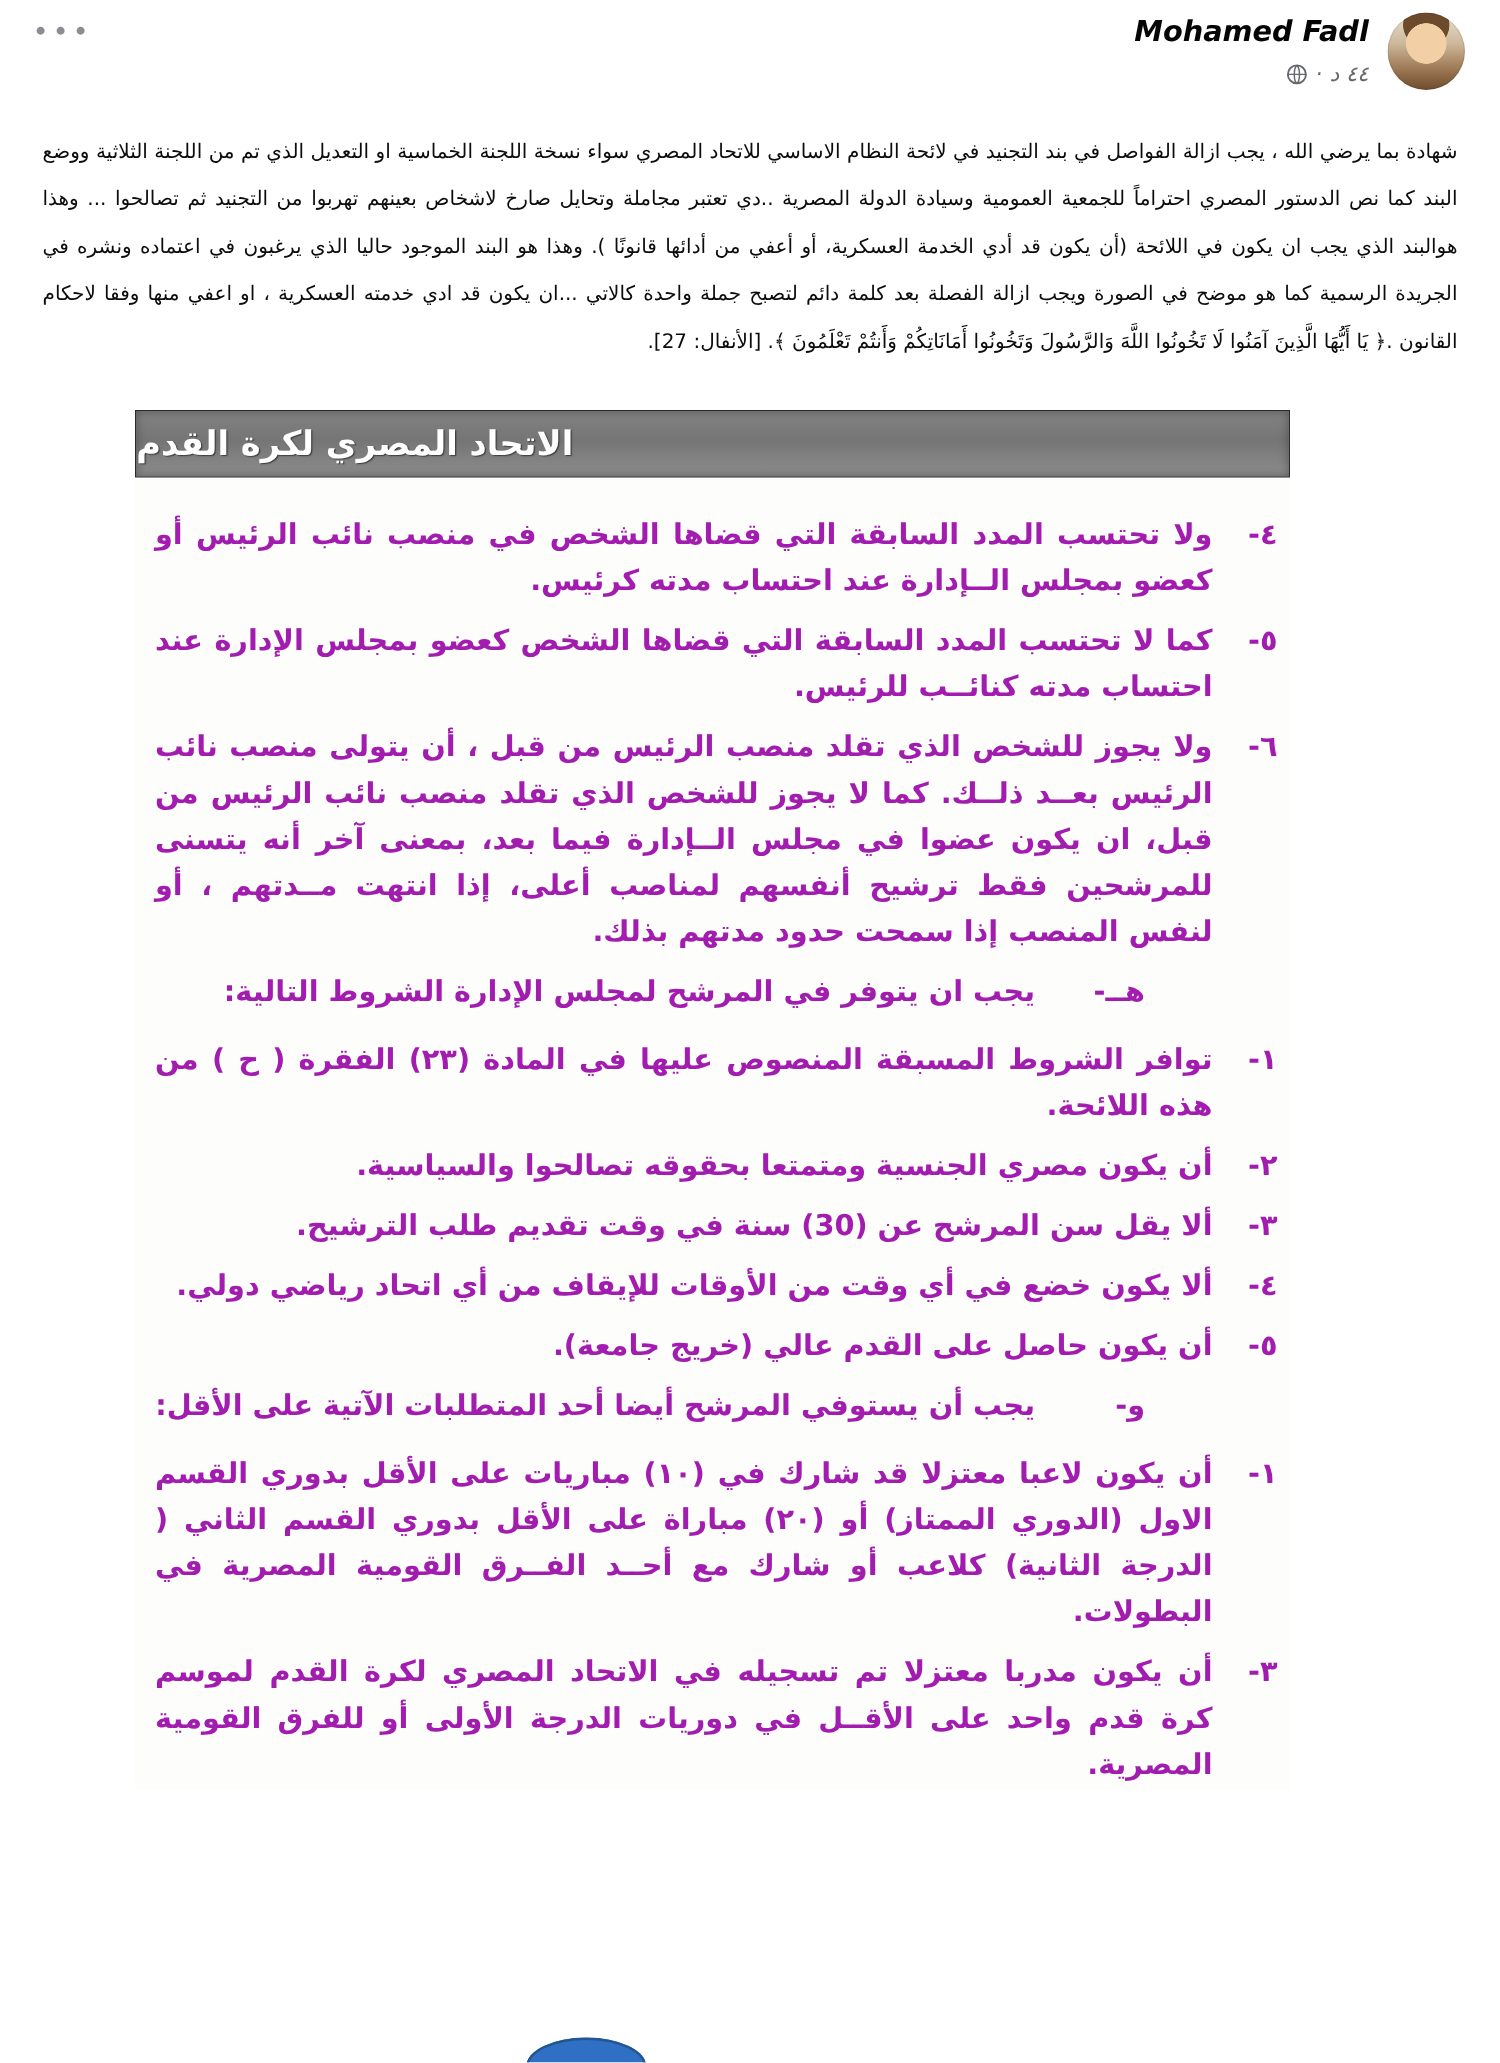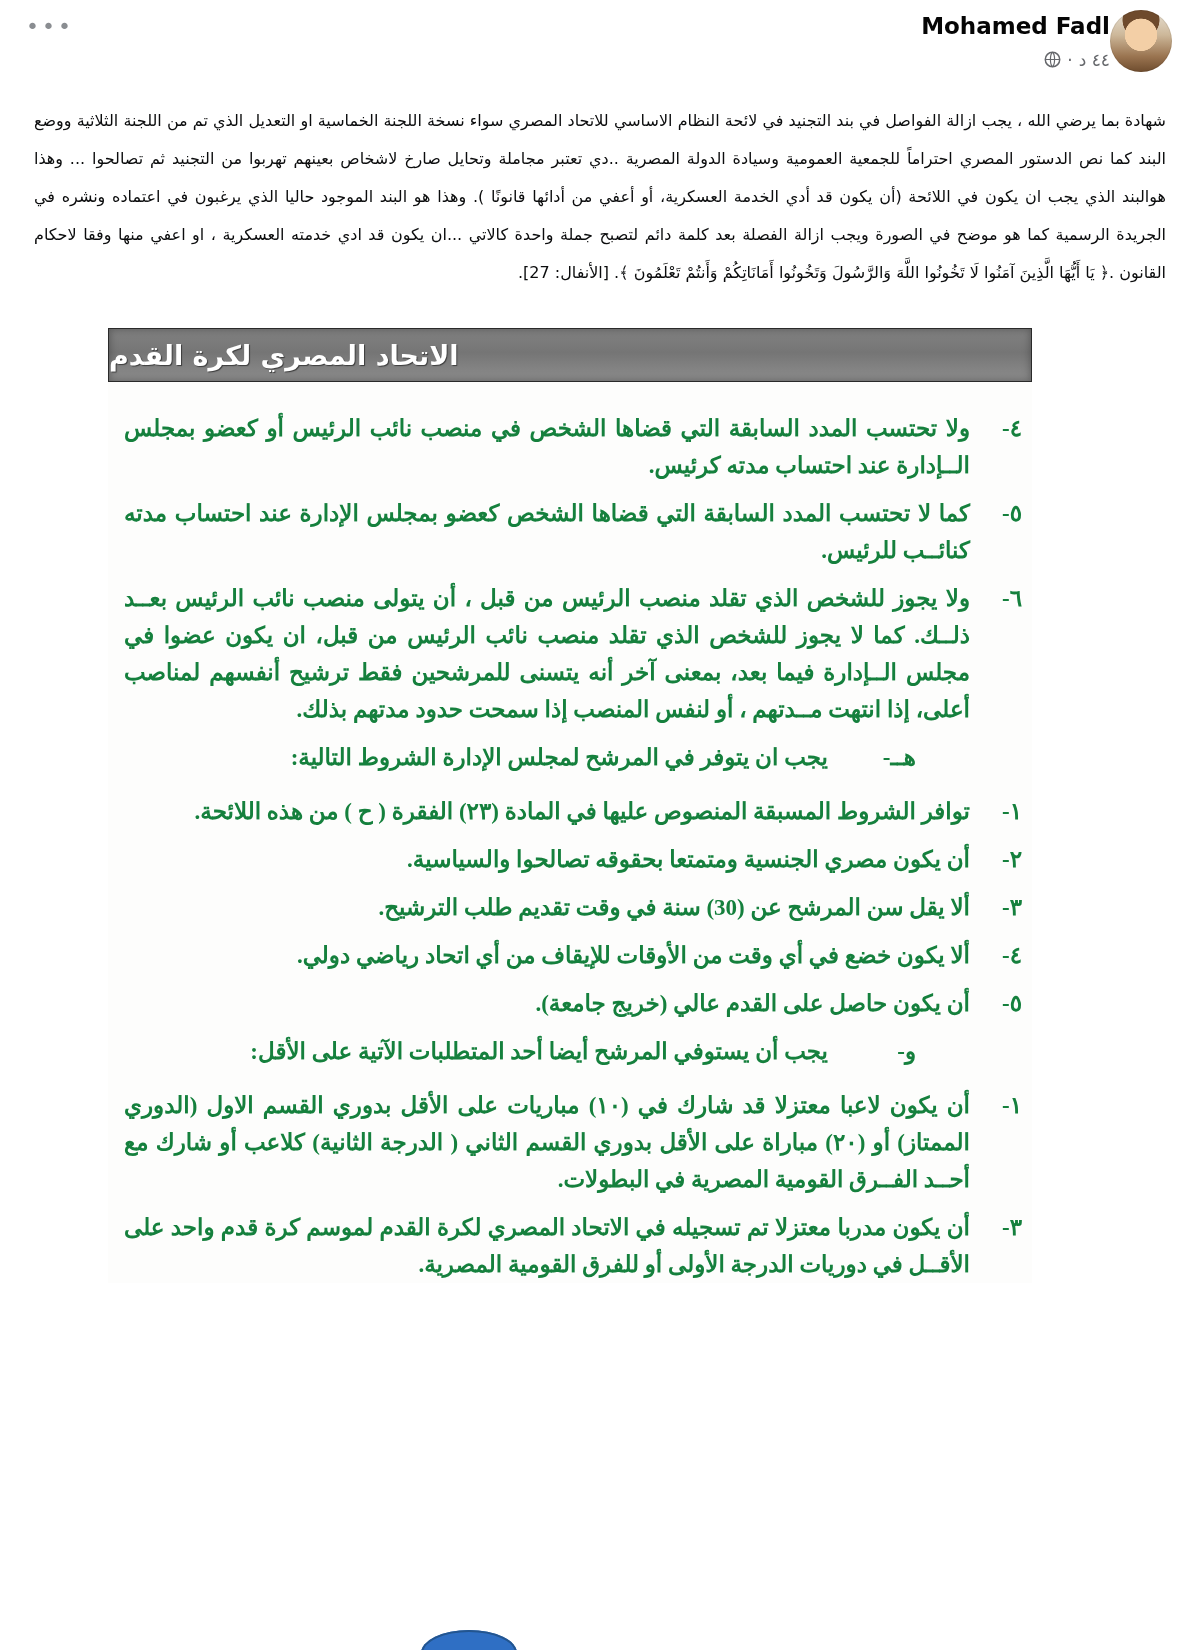--- a/index.html
+++ b/index.html
@@ -11,21 +11,21 @@
   }
   .page { position:relative; width:1200px; height:1650px; overflow:hidden; background:#fff; }
 
   
   .header { position:relative; height:88px; }
   .menu-dots {
     position:absolute; left:26px; top:14px;
     color:#8a8d91; font-size:22px; letter-spacing:3px;
     cursor:pointer; user-select:none;
   }
-  .profile { position:absolute; right:28px; top:10px; display:flex; align-items:flex-start; }
+  .profile { position:absolute; right:28px; top:10px; display:flex; gap:15px; align-items:flex-start;font-style:italic; }
   .profile-info { text-align:right; padding-top:3px; }
   .author { font-size:23px; font-weight:bold; color:#050505; line-height:1.2; }
   .meta {
     margin-top:9px; display:flex; justify-content:flex-end; align-items:center;
     gap:6px; color:#65676b; font-size:17px; direction:ltr;
   }
   .meta .globe { display:inline-flex; align-items:center; }
   .avatar {
     width:62px; height:62px; border-radius:50%;
     background:
@@ -65,25 +65,24 @@
   }
   .doc-body {
     margin-top:28px;
     padding:0 10px 0 16px;
     direction:rtl;
   }
   .doc-item {
     font-weight:bold;
     font-size:23px;
     line-height:37px;
-    color:#15803d;
+    color:#a21caf;
     text-align:justify;
     padding-right:52px; text-indent:-52px;
     margin-bottom:11px;
-    font-family:Liberation Serif, serif;
   }
   .doc-item .marker { display:inline-block; width:52px; text-indent:0; }
   .doc-item.indent { margin-right:106px; margin-top:0; margin-bottom:17px; padding-right:88px; text-indent:-88px; }
   .doc-item.indent .marker { width:88px; }
 
   
   .stamp {
     position:absolute;
     left:421px; top:1630px;
     width:96px; height:46px;

